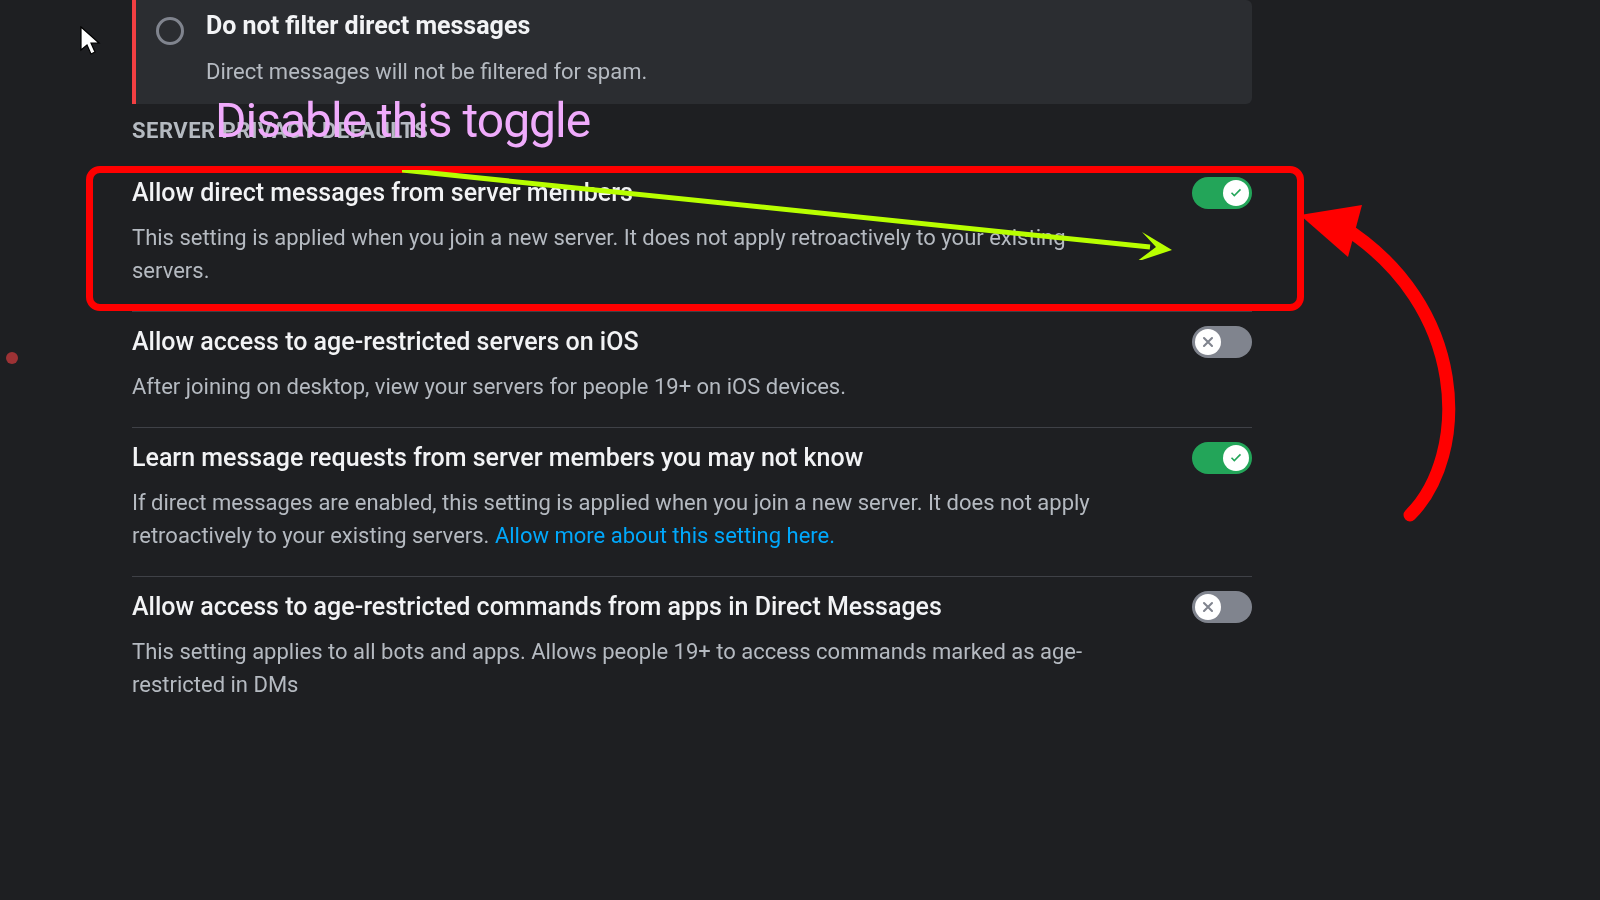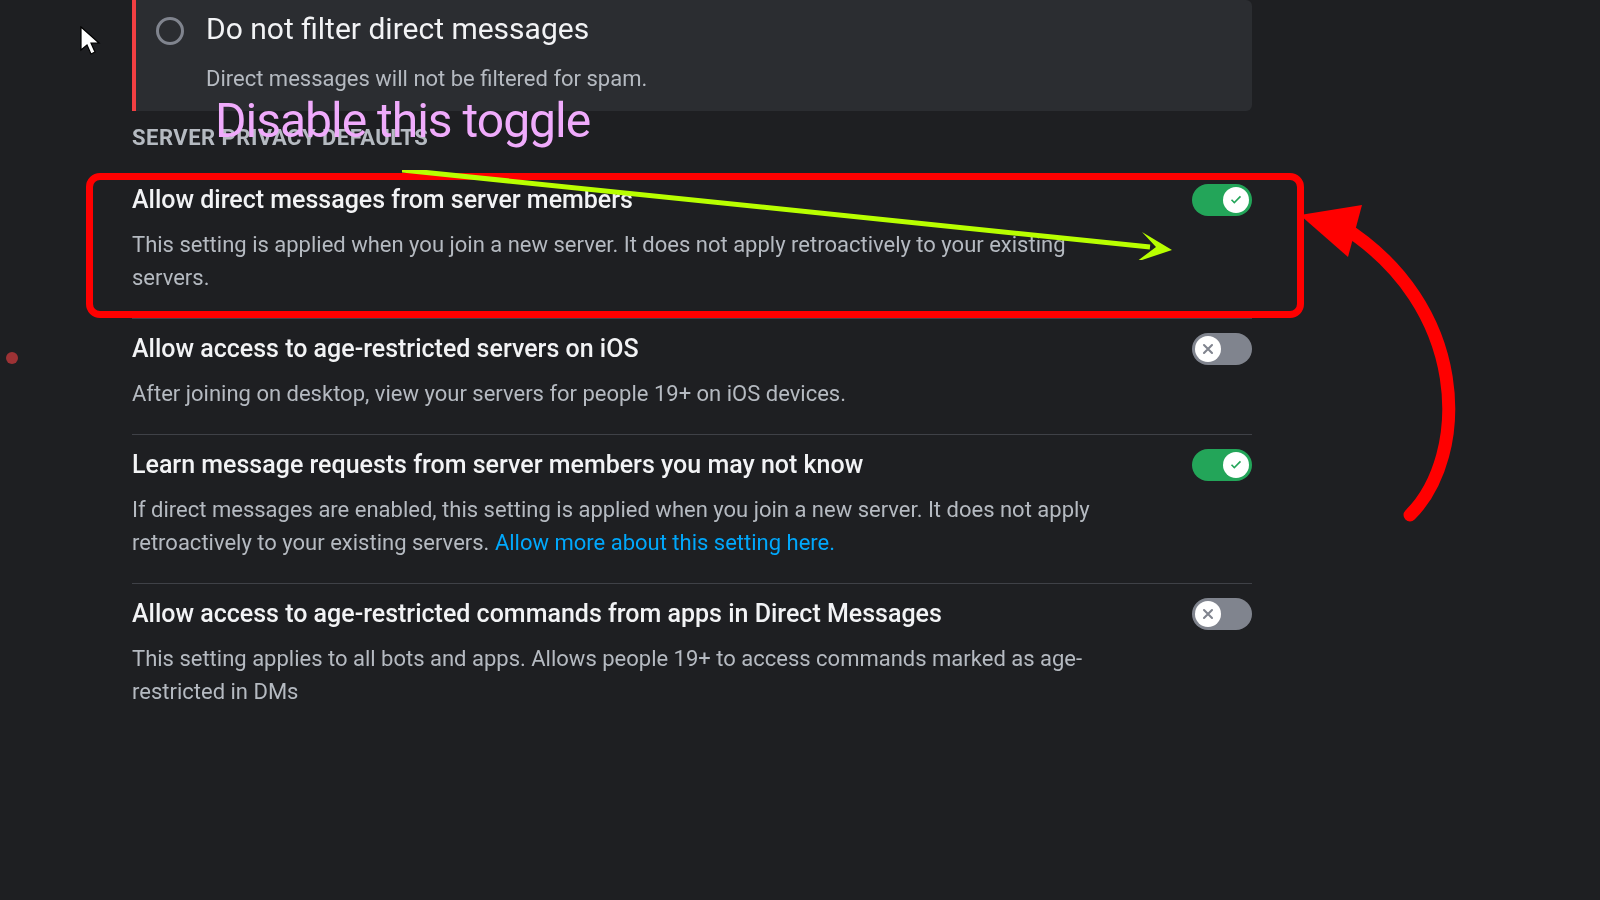--- a/index.html
+++ b/index.html
@@ -41,22 +41,22 @@
   }
   .radio-circle {
     width: 28px; height: 28px; border-radius: 50%;
     border: 3px solid #80848e;
     margin-top: 9px;
     margin-right: 22px;
     flex-shrink: 0;
   }
   .radio-title {
     color: #f2f3f5;
-    font-size: 30px;
-    font-weight: 400;
+    font-size: 25px;
+    font-weight: 700;
     line-height: 1.4;
   }
   .radio-desc {
     color: #b5bac1;
     font-size: 22px;
     line-height: 1.4;
     margin-top: 14px;
   }
   .section-header {
     color: #b5bac1;

